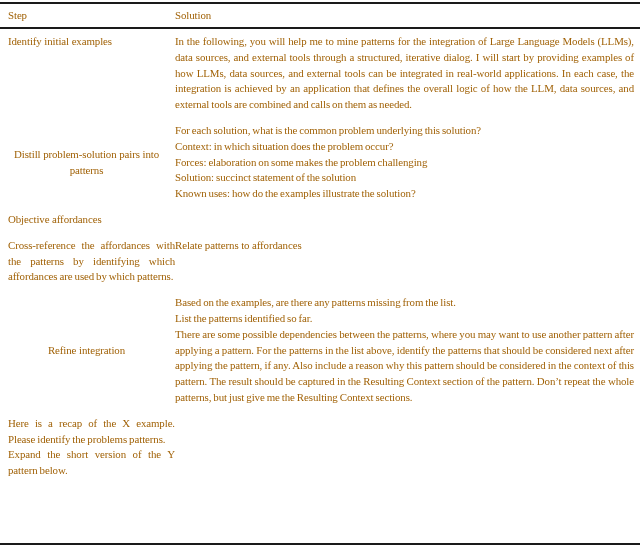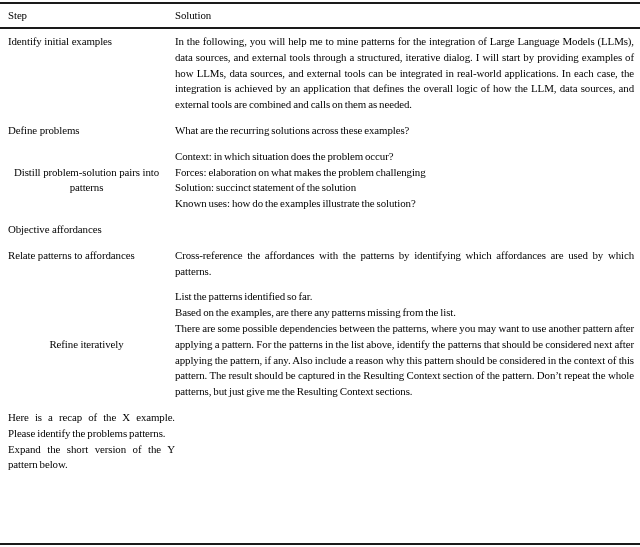--- a/index.html
+++ b/index.html
@@ -7,21 +7,21 @@
     padding: 0;
     background: #ffffff;
   }
   .page {
     position: relative;
     width: 640px;
     height: 547px;
     background: #ffffff;
     overflow: hidden;
     font-family: "Liberation Serif", "DejaVu Serif", serif;
-    color: #000000;
+    color: #a16207;
   }
   .tbl {
     width: 640px;
   }
   .rule {
     background: #1a1a1a;
   }
   .rule-top {
     height: 1.7px;
     margin-top: 2px;
@@ -81,49 +81,44 @@
       <div class="cell obj-cell">Solution</div>
     </div>
     <div class="rule rule-mid"></div>
     <div id="rows">
         <div class="row body-row">
     <div class="cell step-cell">Identify initial examples</div>
     <div class="cell obj-cell">
             <div class="obj-line">In the following, you will help me to mine patterns for the integration of Large Language Models (LLMs), data sources, and external tools through a structured, iterative dialog. I will start by providing examples of how LLMs, data sources, and external tools can be integrated in real-world applications. In each case, the integration is achieved by an application that defines the overall logic of how the LLM, data sources, and external tools are combined and calls on them as needed.</div>
           </div>
   </div>
-        <div class="row body-row">
-    <div class="cell step-cell">Define problems</div>
-    <div class="cell obj-cell">
-            <div class="obj-line">What are the recurring solutions across these examples?</div>
-          </div>
-  </div>
         <div class="row body-row valign-middle">
     <div class="cell step-cell">Distill problem-solution pairs into patterns</div>
     <div class="cell obj-cell">
+            <div class="obj-line">For each solution, what is the common problem underlying this solution?</div>
             <div class="obj-line">Context: in which situation does the problem occur?</div>
-            <div class="obj-line">Forces: elaboration on what makes the problem challenging</div>
+            <div class="obj-line">Forces: elaboration on some makes the problem challenging</div>
             <div class="obj-line">Solution: succinct statement of the solution</div>
             <div class="obj-line">Known uses: how do the examples illustrate the solution?</div>
           </div>
   </div>
         <div class="row body-row">
     <div class="cell step-cell">Objective affordances</div>
   </div>
         <div class="row body-row">
-    <div class="cell step-cell">Relate patterns to affordances</div>
     <div class="cell obj-cell">
             <div class="obj-line">Cross-reference the affordances with the patterns by identifying which affordances are used by which patterns.</div>
           </div>
+    <div class="cell step-cell">Relate patterns to affordances</div>
   </div>
         <div class="row body-row valign-middle">
-    <div class="cell step-cell">Refine iteratively</div>
+    <div class="cell step-cell">Refine integration</div>
     <div class="cell obj-cell">
+            <div class="obj-line">Based on the examples, are there any patterns missing from the list.</div>
             <div class="obj-line">List the patterns identified so far.</div>
-            <div class="obj-line">Based on the examples, are there any patterns missing from the list.</div>
             <div class="obj-line">There are some possible dependencies between the patterns, where you may want to use another pattern after applying a pattern. For the patterns in the list above, identify the patterns that should be considered next after applying the pattern, if any. Also include a reason why this pattern should be considered in the context of this pattern. The result should be captured in the Resulting Context section of the pattern. Don’t repeat the whole patterns, but just give me the Resulting Context sections.</div>
           </div>
   </div>
         <div class="row body-row valign-middle">
     <div class="cell obj-cell">
             <div class="obj-line">Here is a recap of the X example. Please identify the problems patterns.</div>
             <div class="obj-line">Expand the short version of the Y pattern below.</div>
           </div>
   </div>
       </div>

